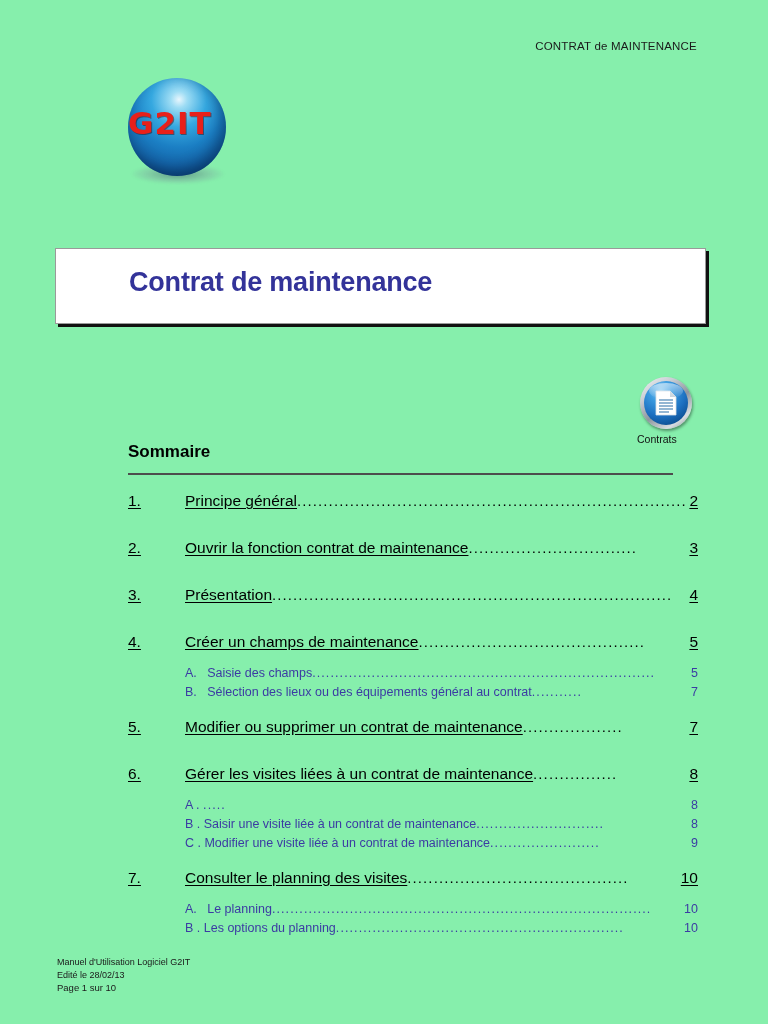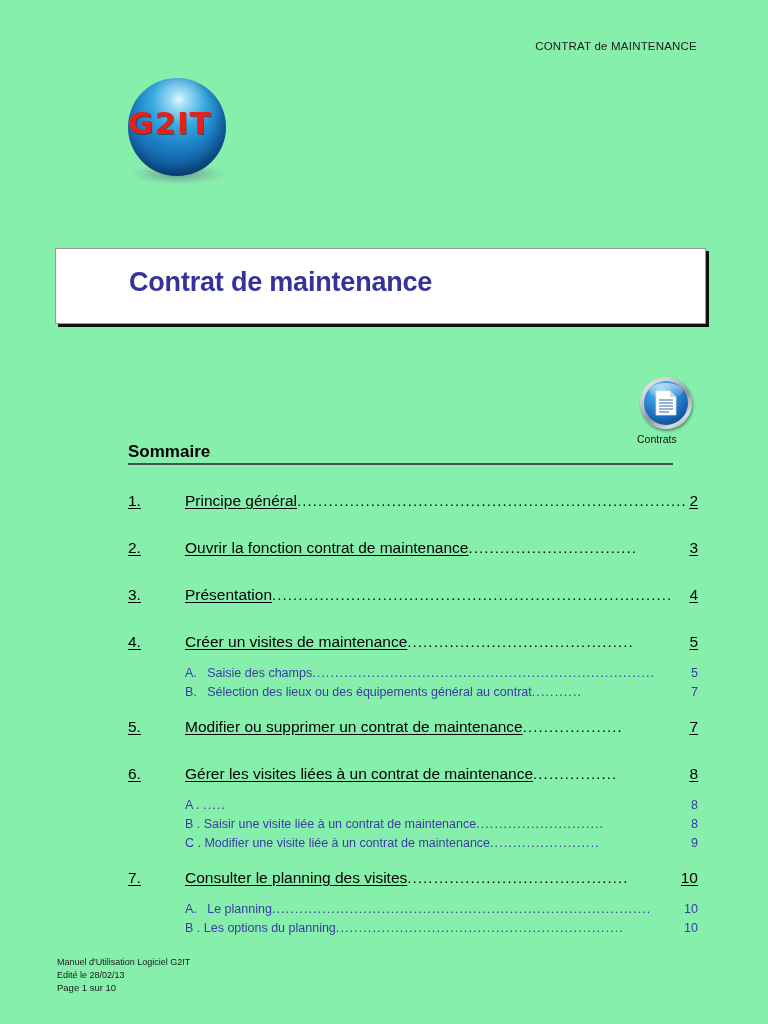--- a/index.html
+++ b/index.html
@@ -153,21 +153,21 @@
   .sommaire {
     position: absolute;
     top: 442px;
     left: 128px;
     width: 545px;
   }
   .sommaire-title {
     font-size: 17px;
     font-weight: bold;
     color: #000000;
-    padding-bottom: 1px;
+    padding-bottom: 11px;
     border-bottom: 2px solid #4d4d4d;
     display: block;
     font-family: "Liberation Sans", sans-serif;
   }
 
   
   .toc {
     position: absolute;
     top: 492px;
     left: 128px;
@@ -317,21 +317,21 @@
         <div class="toc-main">
           <span class="toc-num">3.</span>
           <span class="toc-label">Présentation</span>
           <span class="toc-dots">............................................................................</span>
           <span class="toc-page">4</span>
         </div>
       </div>
       <div class="toc-group gap-before">
         <div class="toc-main">
           <span class="toc-num">4.</span>
-          <span class="toc-label">Créer un visites de maintenance</span>
+          <span class="toc-label">Créer un champs de maintenance</span>
           <span class="toc-dots">...........................................</span>
           <span class="toc-page">5</span>
         </div>
         <div class="toc-sub">
           <span class="toc-sub-letter">A.   </span>
           <span class="toc-label">Saisie des champs</span>
           <span class="toc-dots">...........................................................................</span>
           <span class="toc-page">5</span>
         </div>
         <div class="toc-sub">

